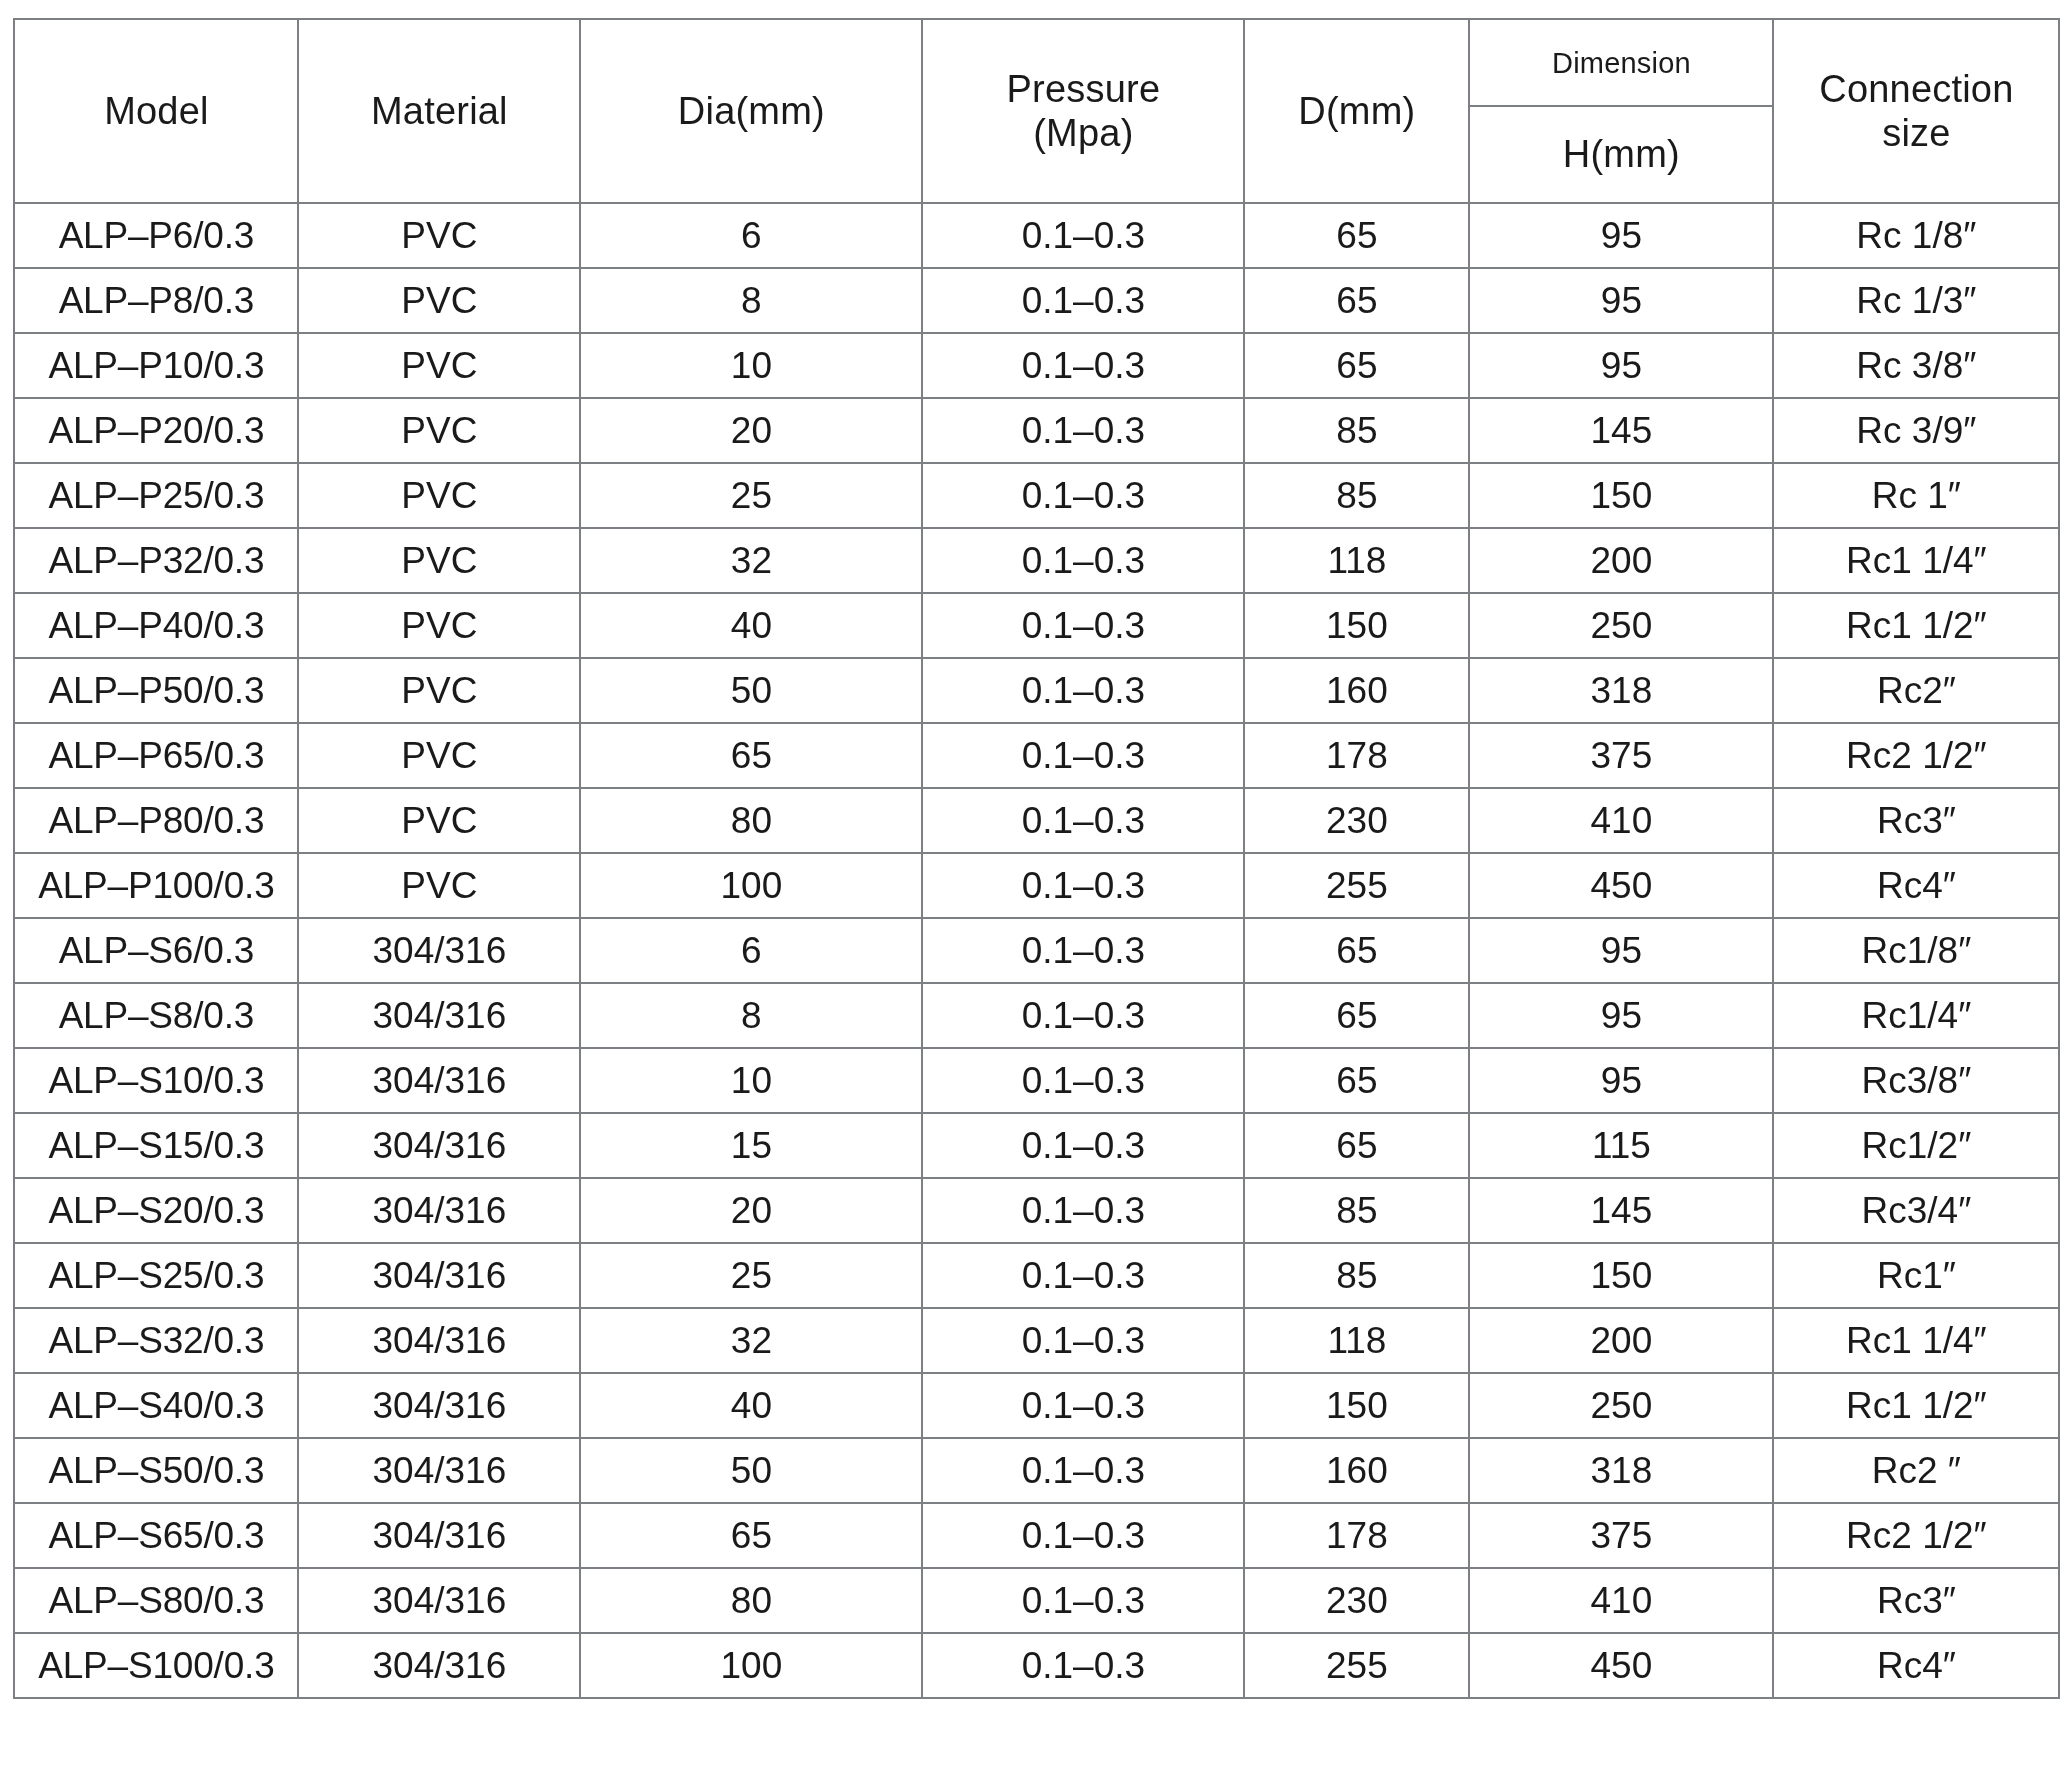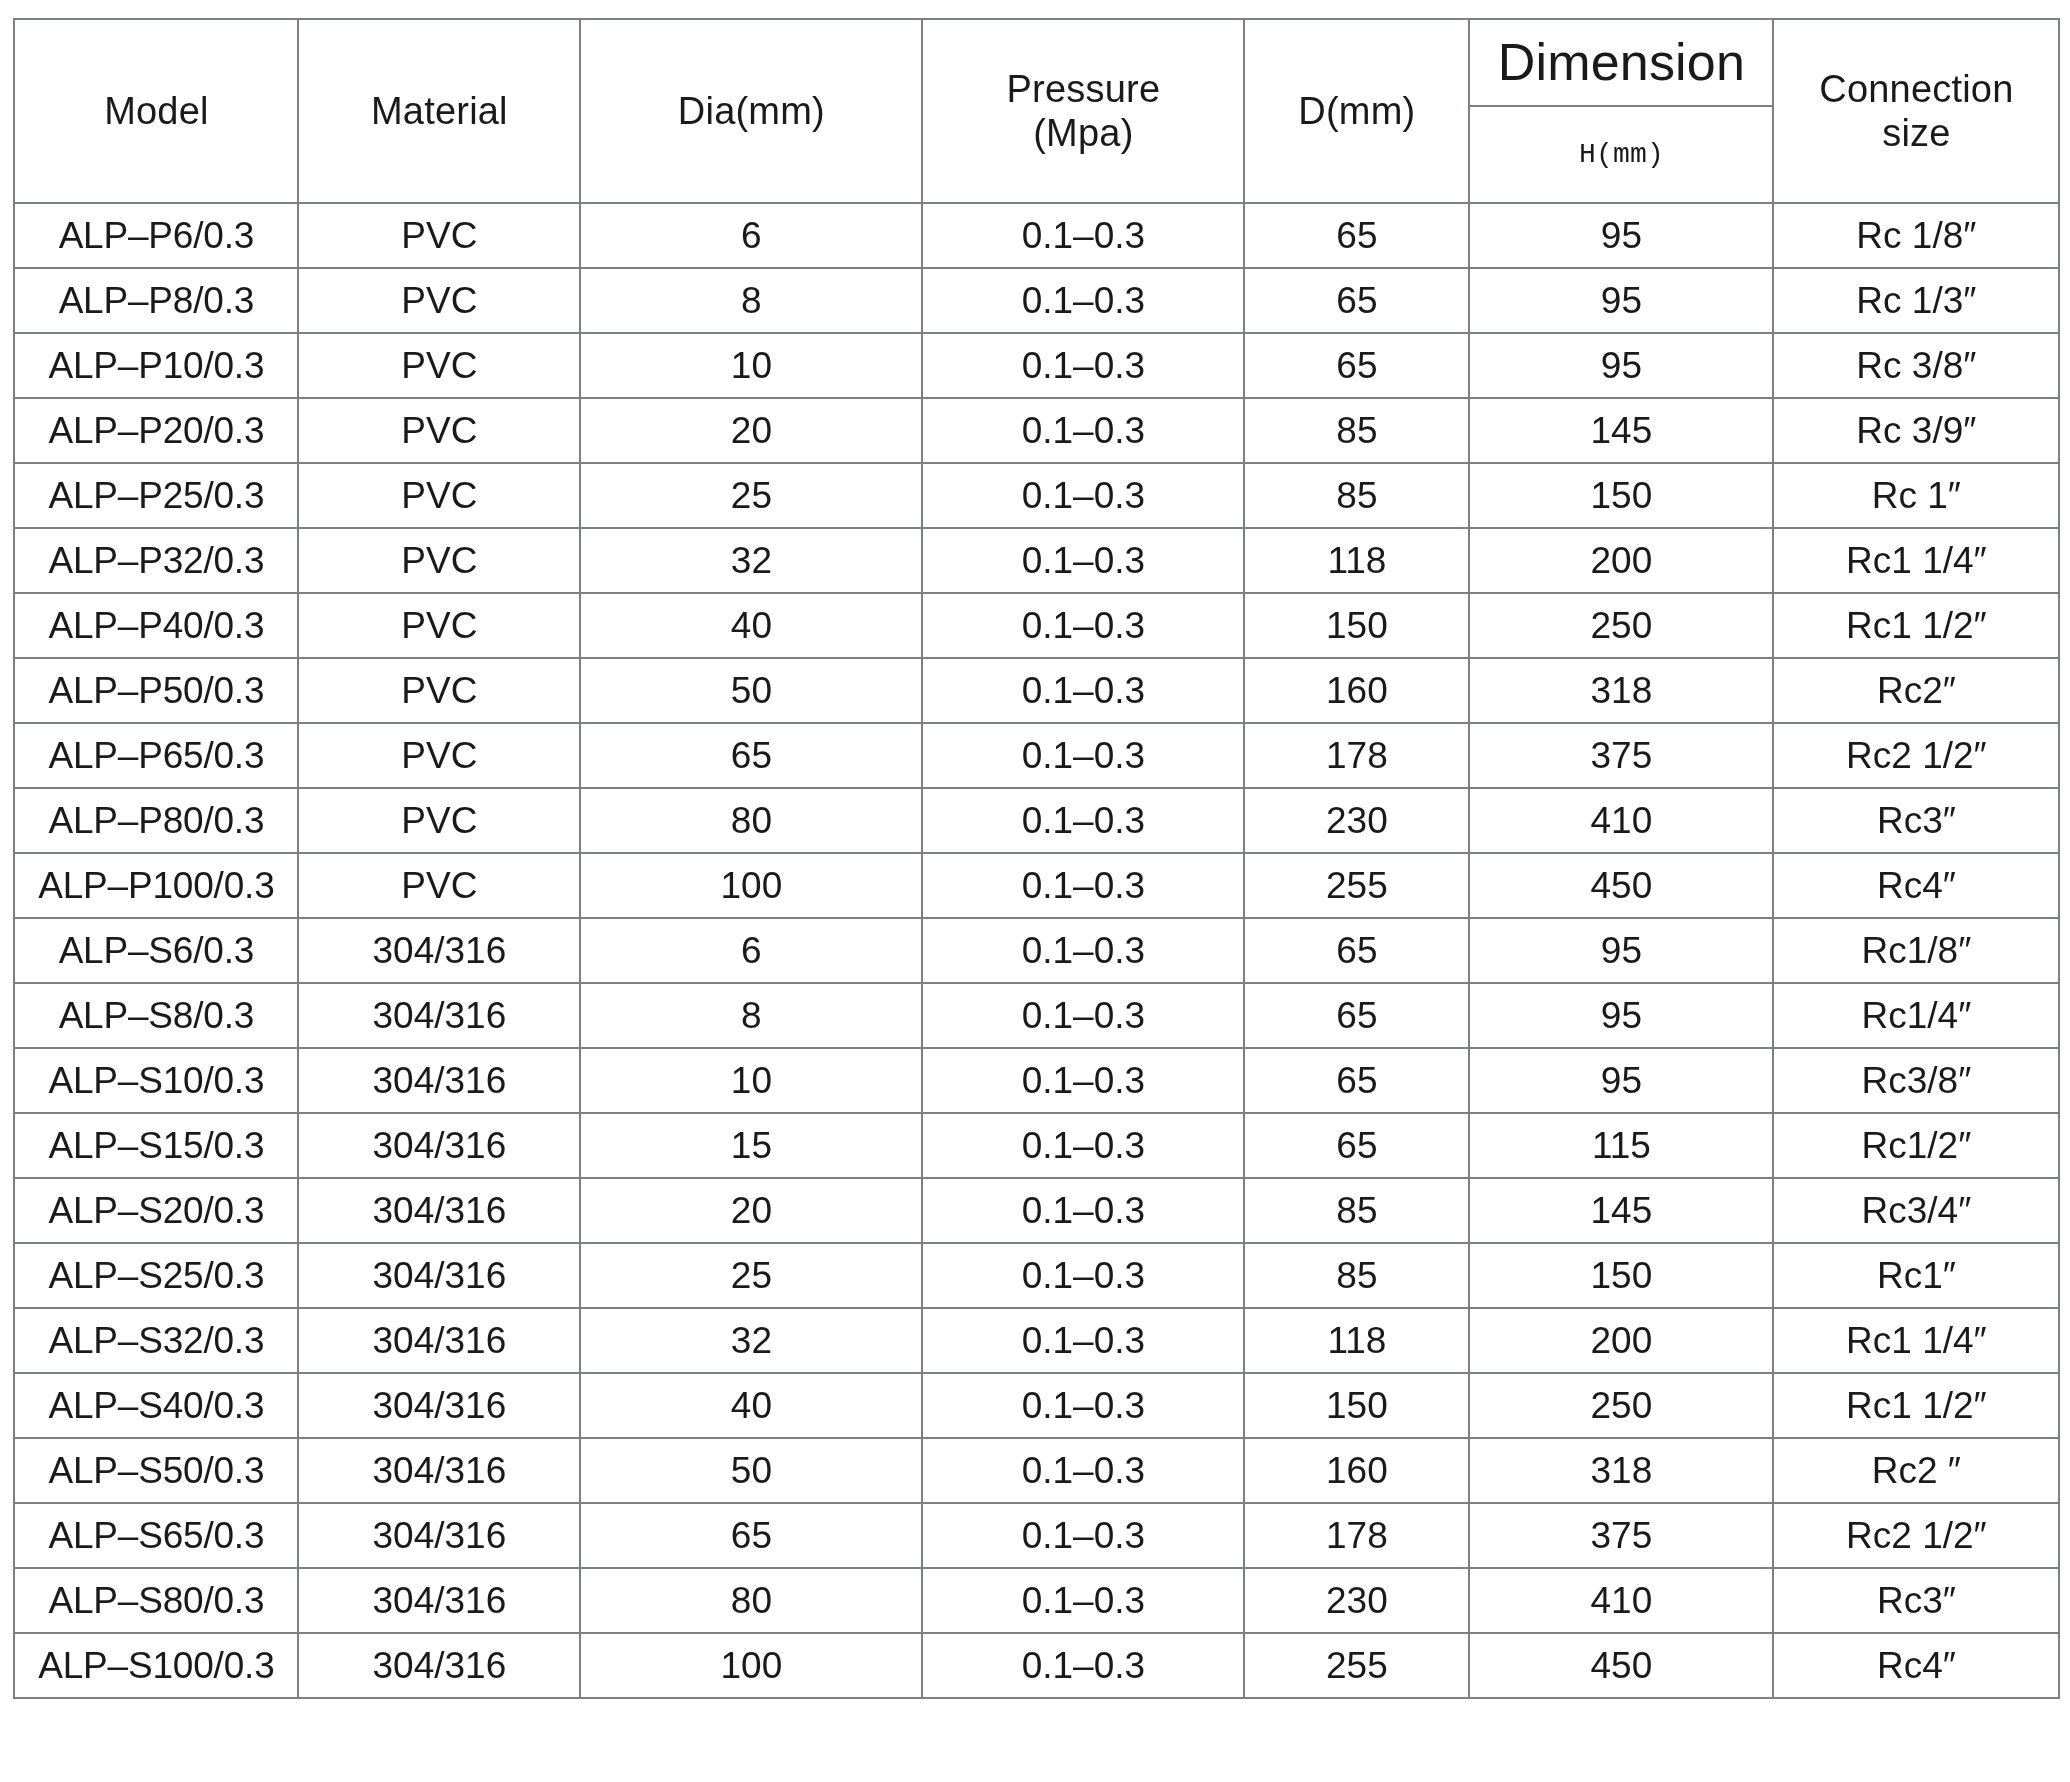--- a/index.html
+++ b/index.html
@@ -71,31 +71,30 @@
   .dim-stack-inner {
     display: flex;
     flex-direction: column;
     height: 182px;
   }
   .dim-top {
     flex: 0 0 87px;
     display: flex;
     align-items: center;
     justify-content: center;
-    font-size: 52px;
+    font-size: 29px;
     border-bottom: 2.5px solid #7c8084;
     box-sizing: border-box;
   }
   .dim-bot {
     flex: 1 1 auto;
     display: flex;
     align-items: center;
     justify-content: center;
-    font-size: 28px;
-    font-family: Liberation Mono, monospace;
+    font-size: 38px;
   }
 
   tbody td {
     font-size: 37px;
     line-height: 1.1;
     height: 63px;
   }
 
   tbody td.model-cell {
     font-size: 37px;

